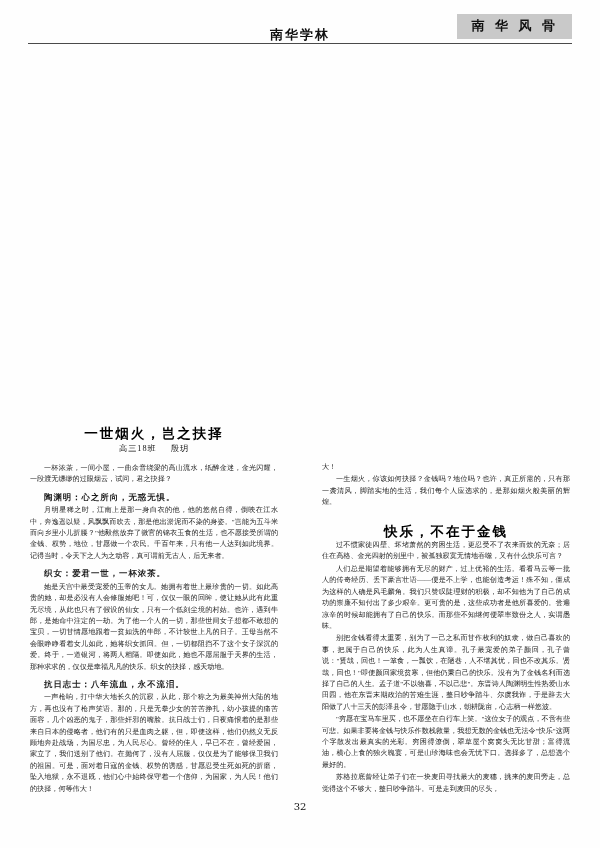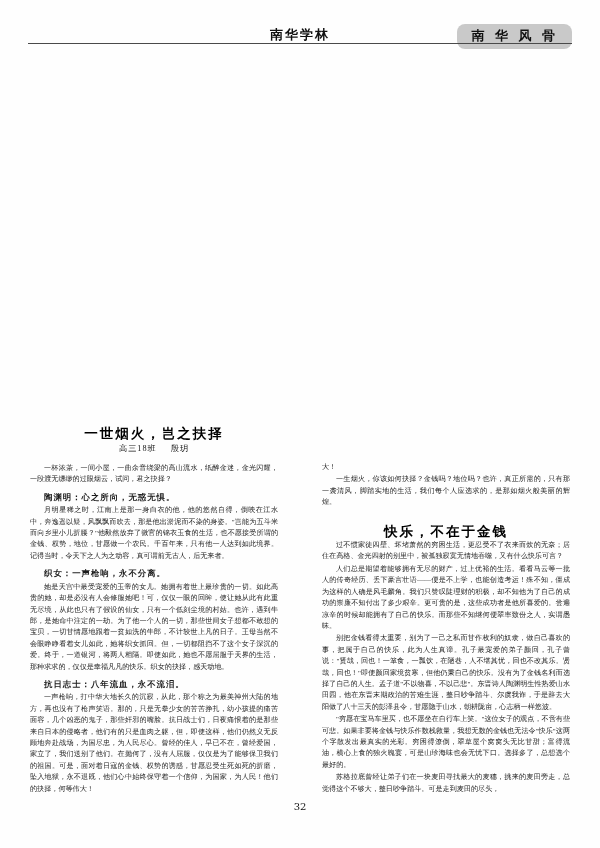--- a/index.html
+++ b/index.html
@@ -47,29 +47,28 @@
     text-align: center;
     font-family: "DejaVu Serif", serif;
     font-size: 13px;
     font-weight: bold;
     letter-spacing: 2px;
     color: #111;
   }
   .header-badge {
     position: absolute;
     right: 0;
-    top: 10px;
+    top: 0;
     background: #c9c9c9;
     color: #111;
     padding: 3px 14px 4px 14px;
     font-family: "DejaVu Serif", serif;
     font-size: 13px;
     font-weight: bold;
     letter-spacing: 3px;
-    border-radius: 8px;
   }
 
   
   .columns {
     position: absolute;
     left: 30px;
     top: 56px;
     width: 540px;
     height: 740px;
     display: flex;
@@ -150,21 +149,21 @@
       <div class="art-title">一世烟火，岂之扶择</div>
       <div class="art-byline">
         <span>高三18班</span><span class="sep"></span><span>殷玥</span>
       </div>
 
       <p>一杯浓茶，一间小屋，一曲余音绕梁的高山流水，纸醉金迷，金光闪耀，一段渡无缥缈的过眼烟云，试问，君之抉择？</p>
 
       <div class="sub-head">陶渊明：心之所向，无惑无惧。</div>
       <p>月明星稀之时，江南上是那一身白衣的他，他的悠然自得，倒映在江水中，奔逸遥以疑，风飘飘而吹去，那是他出淤泥而不染的身姿。"岂能为五斗米而向乡里小儿折腰？"他毅然放弃了微官的锦衣玉食的生活，也不愿接受所谓的金钱、权势，地位，甘愿做一个农民。千百年来，只有他一人达到如此境界。记得当时，令天下之人为之动容，真可谓前无古人，后无来者。</p>
 
-      <div class="sub-head">织女：一声枪响，永不分离。</div>
+      <div class="sub-head">织女：爱君一世，一杯浓茶。</div>
       <p>她是天宫中最受宠爱的玉帝的女儿。她拥有着世上最珍贵的一切。如此高贵的她，却是必没有人会修服她吧！可，仅仅一眼的回眸，使让她从此有此重无尽境，从此也只有了假设的仙女，只有一个低刻尘境的村姑。也许，遇到牛郎，是她命中注定的一劫。为了他一个人的一切，那些世间女子想都不敢想的宝贝，一切甘情愿地跟着一贫如洗的牛郎，不计较世上凡的日子。王母当然不会眼睁睁看着女儿如此，她将织女抓回。但，一切都阻挡不了这个女子深沉的爱。终于，一道银河，将两人相隔。即使如此，她也不愿屈服于天界的生活，那种求求的，仅仅是幸福凡凡的快乐。织女的抉择，感天动地。</p>
 
       <div class="sub-head">抗日志士：八年流血，永不流泪。</div>
       <p>一声枪响，打中华大地长久的沉寂，从此，那个称之为最美神州大陆的地方，再也没有了枪声笑语。那的，只是无拳少女的苦苦挣扎，幼小孩提的痛苦面容，几个凶恶的鬼子，那些奸邪的嘴脸。抗日战士们，日夜痛恨着的是那些来自日本的侵略者，他们有的只是血肉之躯，但，即使这样，他们仍然义无反顾地奔赴战场，为国尽忠，为人民尽心。曾经的佳人，早已不在，曾经爱国，家立了，我们送别了他们。在抛何了，没有人屈服，仅仅是为了能够保卫我们的祖国。可是，面对着日寇的金钱、权势的诱惑，甘愿忍受生死如死的折磨，坠入地狱，永不退既，他们心中始终保守着一个信仰，为国家，为人民！他们的抉择，何等伟大！</p>
 
     </div>
 
     <div class="col">
 
       <p class="no-indent">大！</p>

